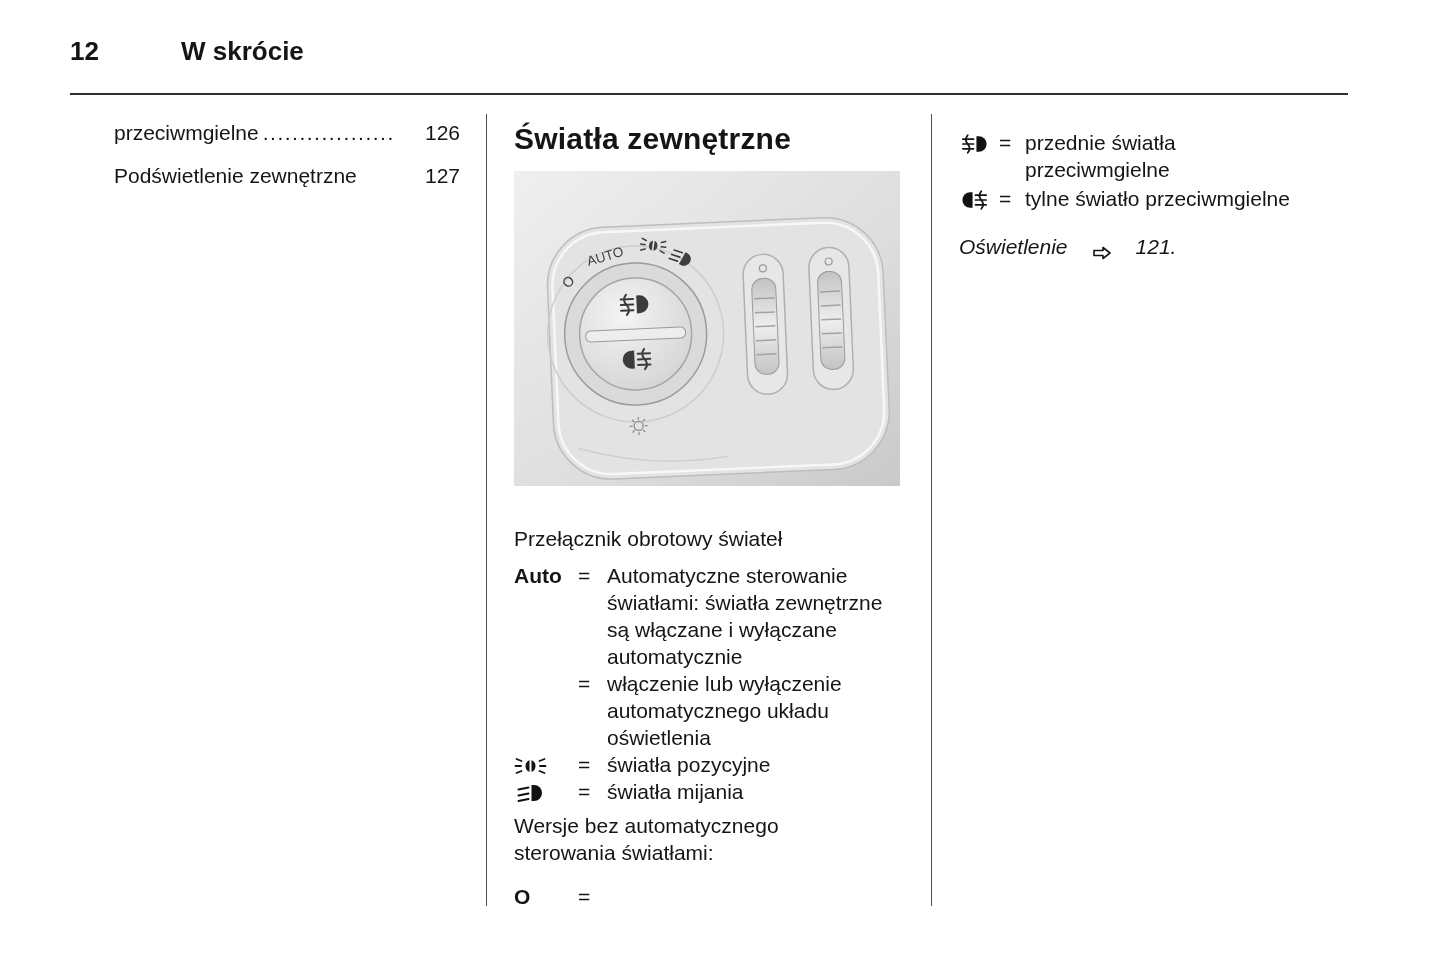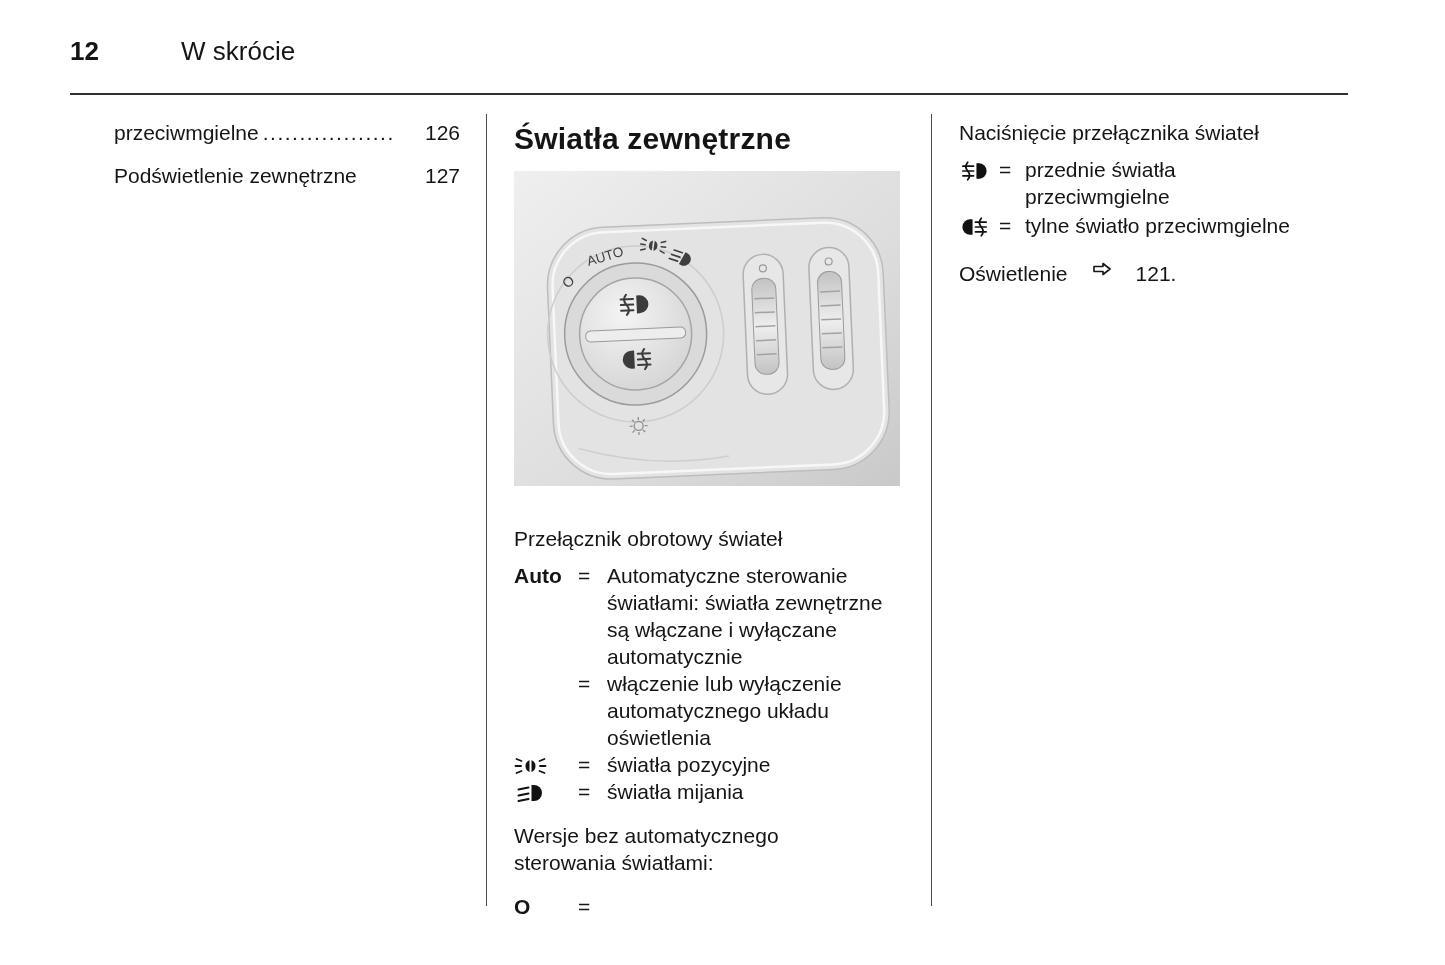--- a/index.html
+++ b/index.html
@@ -2,21 +2,21 @@
 <html><head>
 <meta charset="utf-8">
 <style>
   * { margin:0; padding:0; box-sizing:border-box; }
   html,body { background:#ffffff; }
   .page {
     position:relative; width:1445px; height:965px; background:#ffffff;
     font-family:"Liberation Sans", sans-serif; color:#151515; overflow:hidden;
   }
   .hdr-num  { position:absolute; left:70px;  top:36px; font-size:26px; font-weight:bold; }
-  .hdr-title{ position:absolute; left:181px; top:36px; font-size:26px; font-weight:normal; }
+  .hdr-title{ position:absolute; left:181px; top:36px; font-size:26px; font-weight:bold; }
   .hdr-rule { position:absolute; left:70px; top:93px; width:1278px; height:2px; background:#2f2f2f; }
   .vdiv { position:absolute; top:114px; height:792px; width:1px; background:#4e4e4e; }
   .vdiv-1 { left:486px; } .vdiv-2 { left:931px; }
 
   .col { position:absolute; font-size:21px; line-height:27px; }
   .col-left  { left:114px; top:119px; width:346px; }
   .col-mid   { left:514px; top:125px; width:386px; }
   .col-right { left:959px; top:119px; width:372px; }
 
   .toc-entry { margin-bottom:16px; }
@@ -29,26 +29,26 @@
   .figure-wrap svg { display:block; }
   .caption { margin-top:39px; }
 
   .deflist { margin-top:10px; }
   .defrow { display:grid; grid-template-columns:64px 29px 278px; align-items:start; }
   .defrow-r { display:grid; grid-template-columns:40px 26px 285px; align-items:start; margin-top:2px; }
   .term.bold { font-weight:bold; }
   .icon-term svg { position:relative; top:4px; }
   .icon { color:#111111; }
 
-  .note { margin-top:17px; max-width:310px; }
+  .note { margin-top:7px; max-width:310px; }
   .off-row { margin-top:17px; }
 
   .rc-heading { }
   .rc-deflist { margin-top:10px; }
-  .rc-ref { margin-top:21px; display:flex; align-items:flex-start; gap:24px; }
+  .rc-ref { margin-top:21px; display:flex; align-items:flex-end; gap:24px;font-style:italic; }
   .rc-ref svg { position:relative; top:1px; color:#151515; }
 </style>
 </head>
 <body>
 
 <svg width="0" height="0" style="position:absolute" aria-hidden="true">
   <defs>
     <symbol id="sym-low-beam" viewBox="0 0 32 20">
       <path d="M17 2 h2.5 a8 8 0 0 1 0 16 H17 z" fill="currentColor"></path>
       <g stroke="currentColor" stroke-width="2" stroke-linecap="round">
@@ -239,21 +239,20 @@
 
     <div class="note">Wersje bez automatycznego sterowania światłami:</div>
 
     <div class="defrow off-row">
       <span class="term bold">O</span>
       <span class="eq">=</span>
     </div>
   </div>
 
   <div class="col col-right">
-    <div class="rc-heading">Naciśnięcie przełącznika świateł</div>
 
     <div class="rc-deflist">
       <div class="defrow-r">
         <span class="term icon-term">
           <svg class="icon" width="31" height="20">
               <use href="#sym-front-fog"></use>
             </svg>
         </span>
         <span class="eq">=</span>
         <span class="deftext">przednie światła przeciwmgielne</span>

